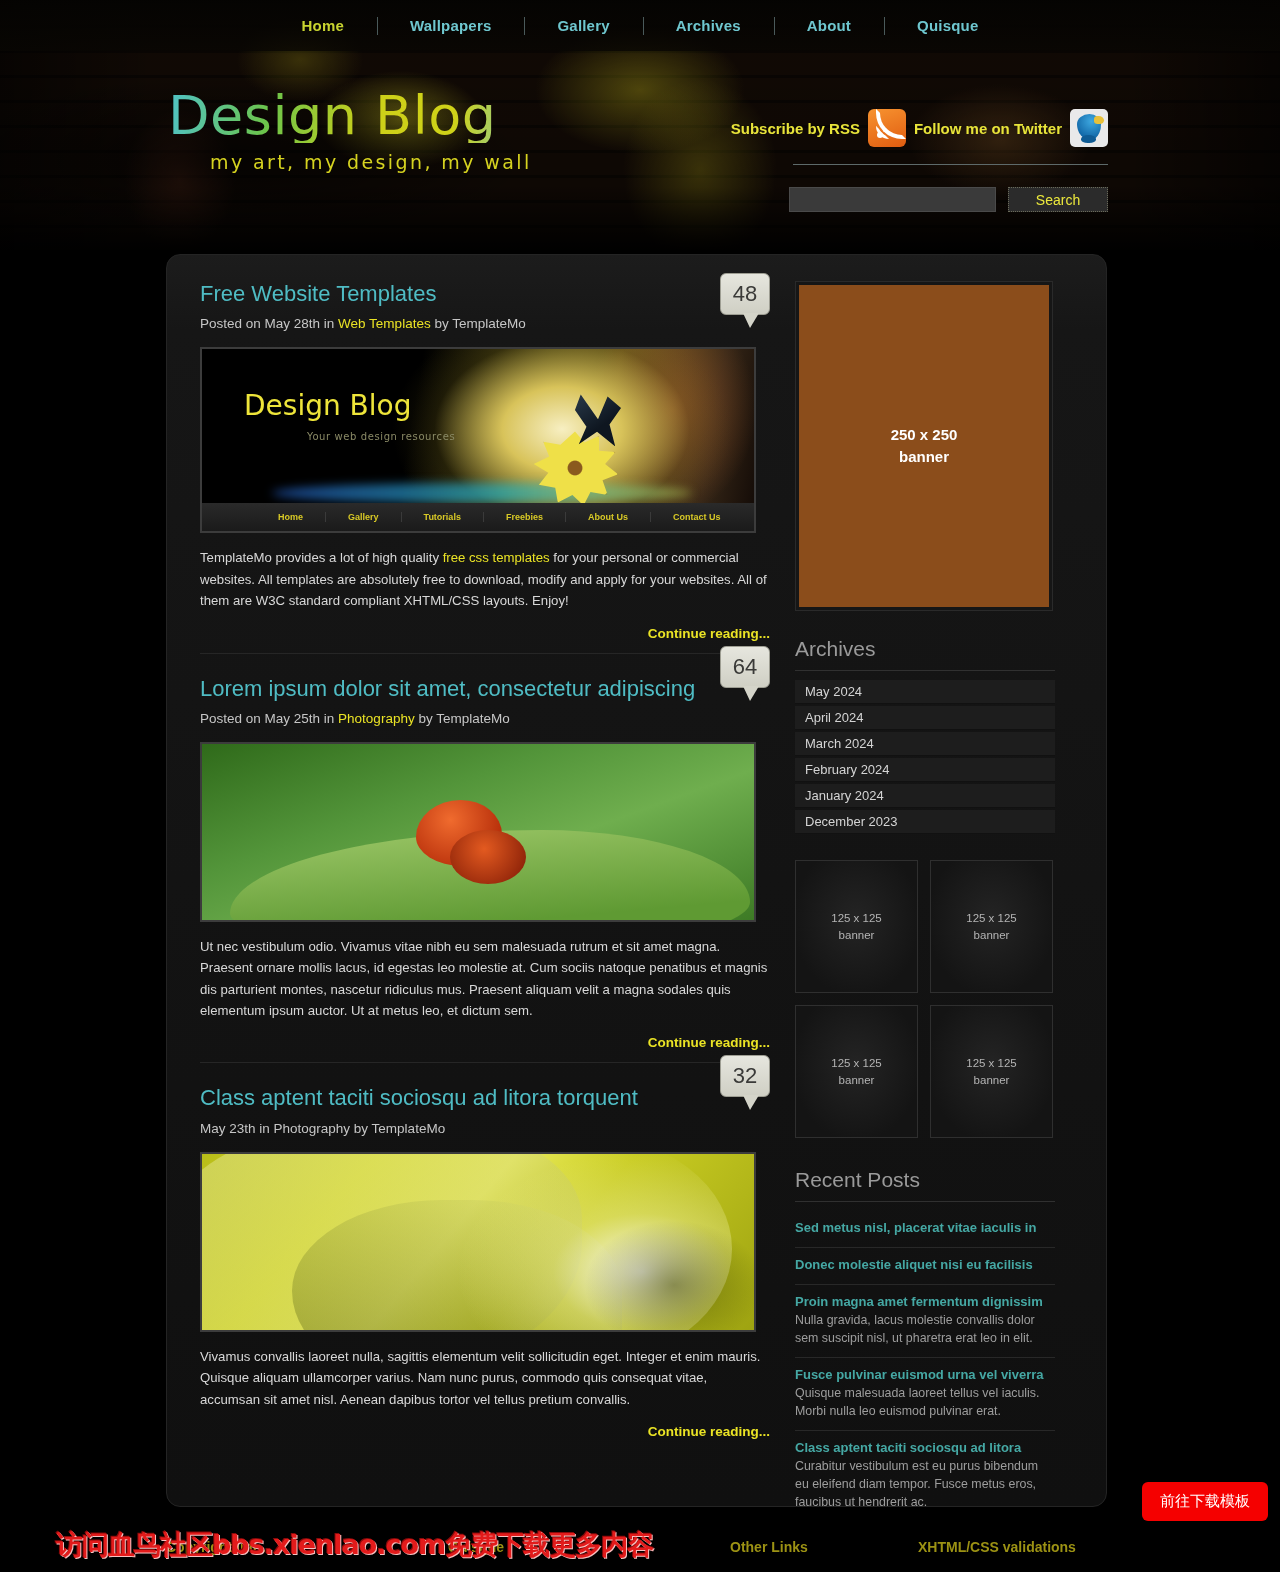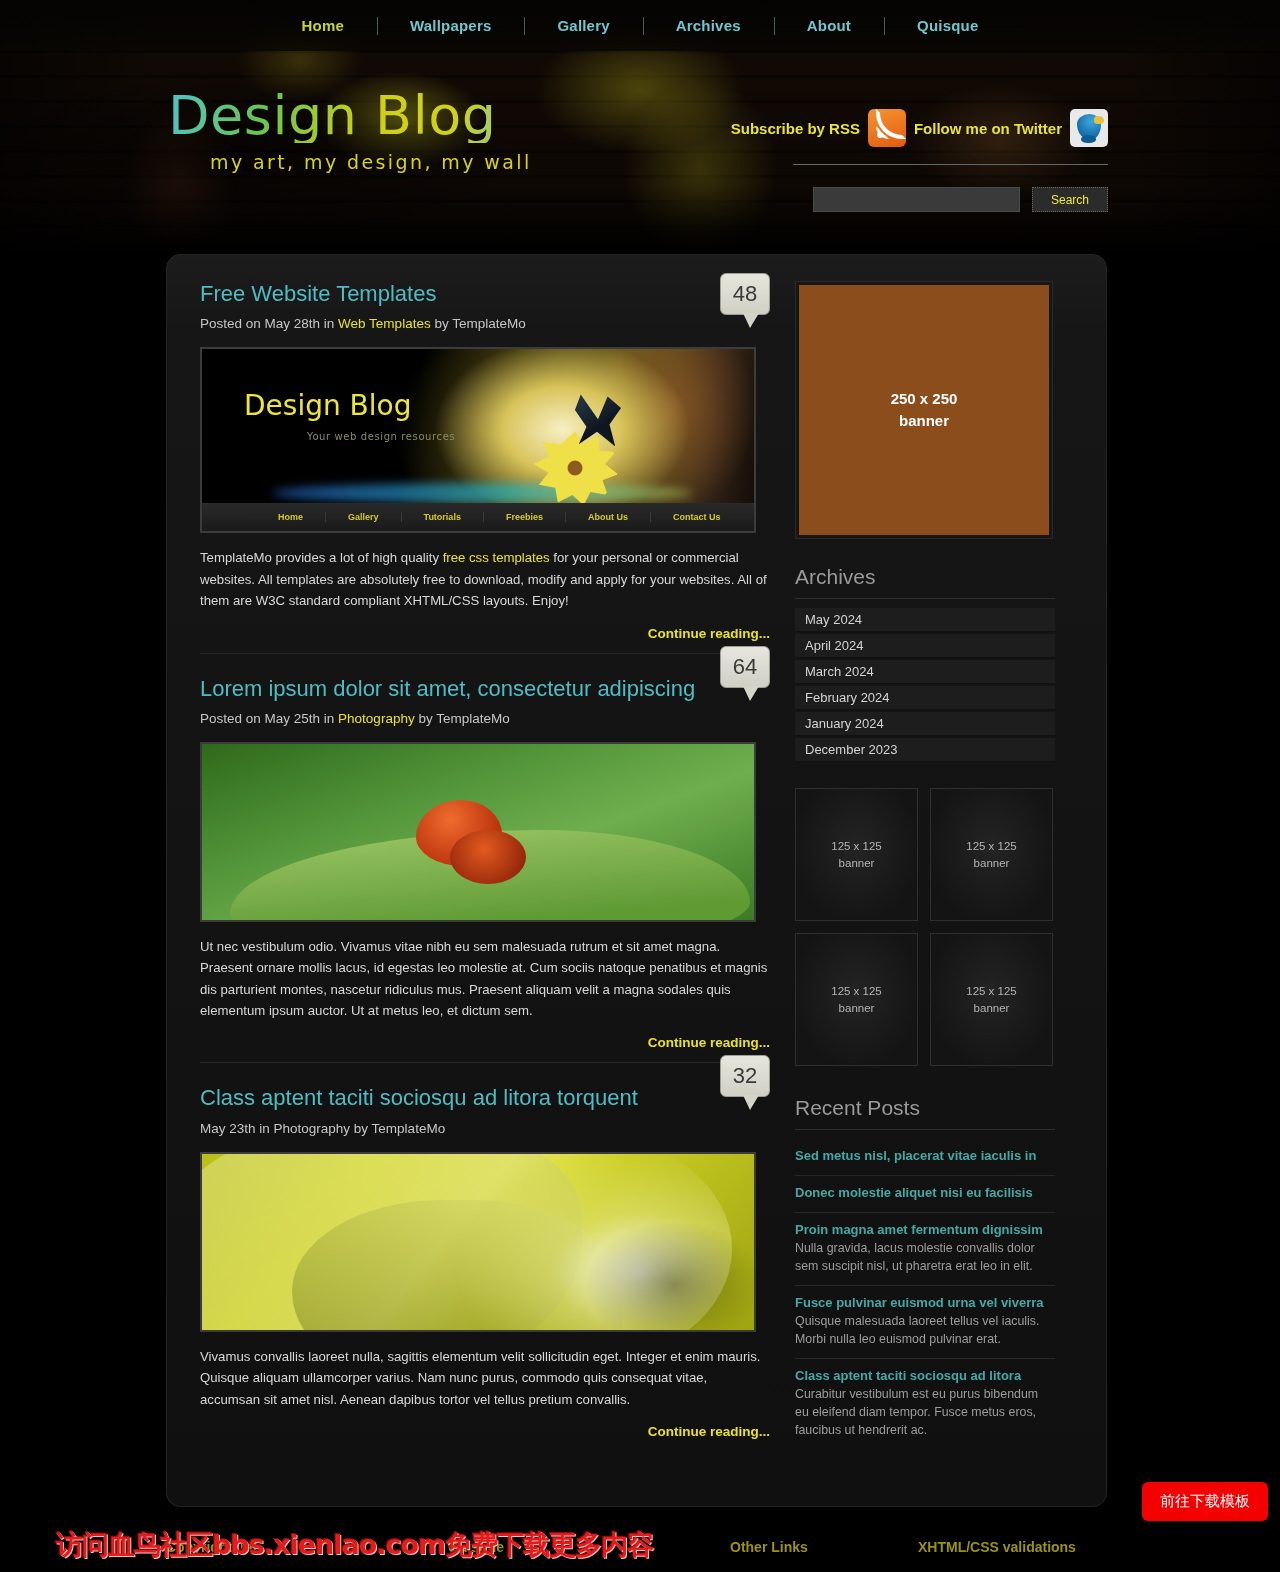--- a/index.html
+++ b/index.html
@@ -112,22 +112,22 @@
 
   .hr-line { position:absolute; right:172px; top:113px; width:315px; height:1px; background:#5e6a6a; }
 
   .searchbar { position:absolute; right:172px; top:136px; display:flex; gap:12px; }
   .searchbar input {
     width:207px; height:25px; background:#3a3a3a; border:1px solid #4a4a4a;
     color:#ddd; font-size:12px; padding:0 6px; outline:none;
     font-family:"Liberation Sans", sans-serif;
   }
   .searchbar button {
-    width:76px; height:25px; background:#2b2b2b; border:1px dotted #6a6a5a;
-    color:#ece93c; font-size:12px; cursor:pointer;
+    width:100px; height:25px; background:#2b2b2b; border:1px dotted #6a6a5a;
+    color:#ece93c; font-size:14px; cursor:pointer;
     font-family:"Liberation Sans", sans-serif;
   }
 
   
   .container {
     position:absolute; left:166px; top:254px; width:941px; height:1253px;
     background: linear-gradient(180deg, #1c1c1c 0%, #161616 6%, #131313 50%, #101010 100%);
     border-radius:14px;
     border:1px solid #242424;
     box-shadow: 0 0 1px rgba(255,255,255,.06) inset;
@@ -251,21 +251,21 @@
     background: linear-gradient(20deg, rgba(80,90,8,.45), rgba(230,235,120,.25));
     border-radius:50% 50% 40% 60%;
   }
   .shot3 .dark {
     position:absolute; right:-10px; bottom:-20px; width:180px; height:130px;
     background: radial-gradient(ellipse, rgba(60,65,5,.55), transparent 70%);
   }
 
   
   .banner250 {
-    width:258px; height:258px; background:#161616; border:1px solid #2a2a2a;
+    width:258px; height:330px; background:#161616; border:1px solid #2a2a2a;
     padding:3px; margin-bottom:26px;
   }
   .banner250 .inner250 {
     width:100%; height:100%; background:#8b4d1b;
     display:flex; flex-direction:column; align-items:center; justify-content:center;
     color:#fff; font-size:15px; font-weight:bold; line-height:1.5;
   }
   .side-h {
     font-size:21px; color:#9a9a9a; font-weight:normal;
     padding-bottom:9px; border-bottom:1px solid #303030; margin-bottom:9px;

